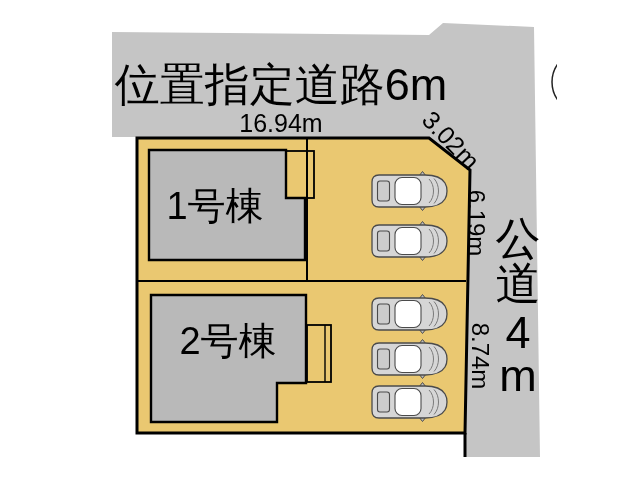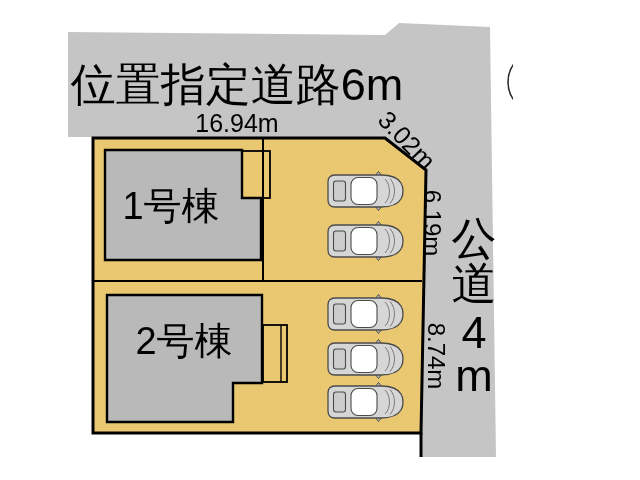--- a/index.html
+++ b/index.html
@@ -7,20 +7,21 @@
     padding: 0;
     background: #ffffff;
     font-family: "Liberation Sans", sans-serif;
   }
   .canvas {
     position: relative;
     width: 513px;
     height: 480px;
     background: #ffffff;
     overflow: hidden;
+    padding-left: 44px;
   }
   svg { display: block; }
   text {
     font-family: "Liberation Sans", sans-serif;
     fill: #000000;
   }
   .road-top-label   { font-size: 45px; }
   .dim-small        { font-size: 25px; }
   .dim-rot          { font-size: 24px; }
   .building-label   { font-size: 38px; }

